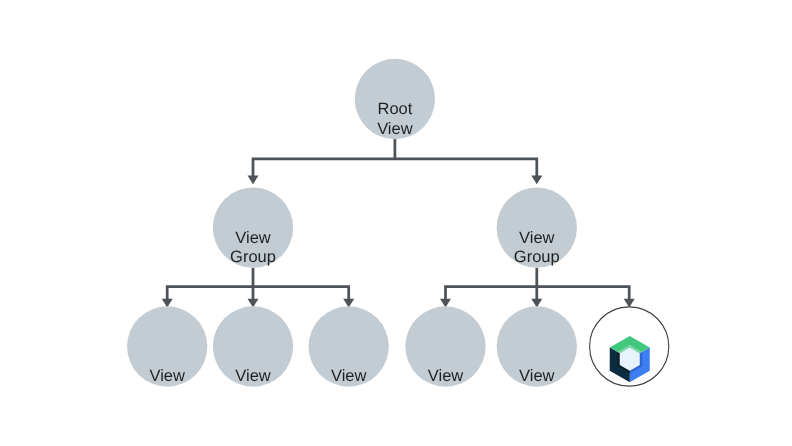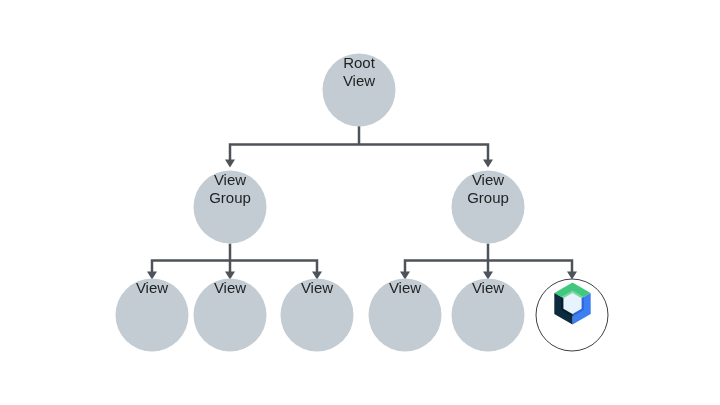--- a/index.html
+++ b/index.html
@@ -41,21 +41,21 @@
   .node {
     position: absolute;
     width: 73px;
     height: 73px;
     border-radius: 50%;
     background: var(--node-fill);
     transform: translate(-50%, -50%);
     display: flex;
     flex-direction: column;
     align-items: center;
-    justify-content: flex-start;
+    justify-content: flex-end;
     text-align: center;
     font-size: 15px;
     line-height: 18px;
     color: var(--text);
     box-sizing: border-box;
   }
   .node span { display: block; }
   .logo-node {
     background: #ffffff;
     border: 1.5px solid var(--logo-ring);

